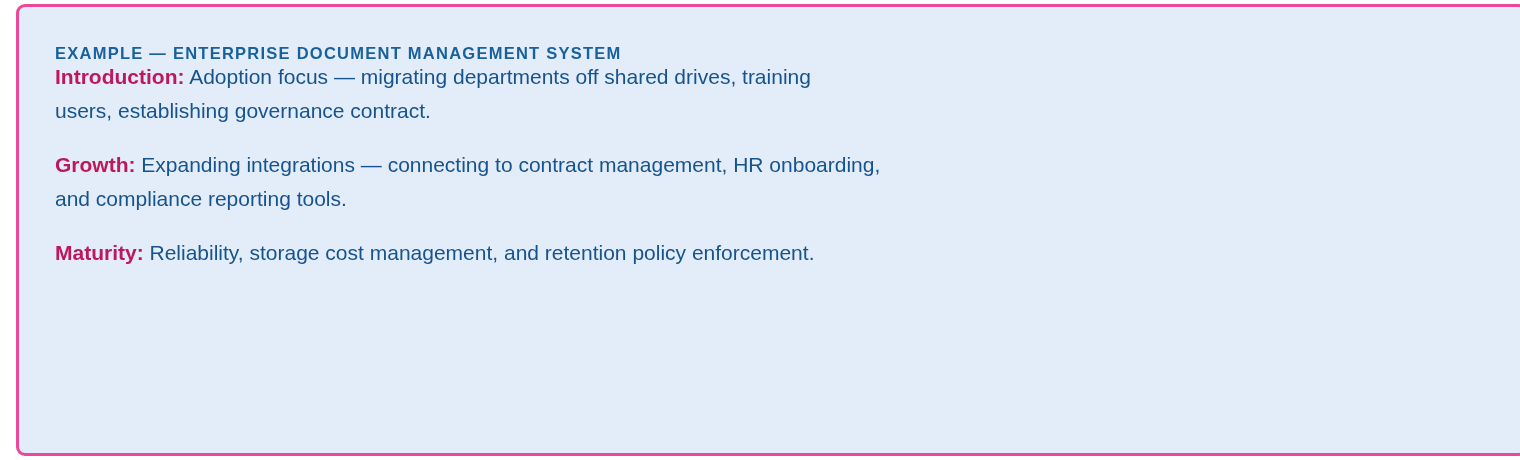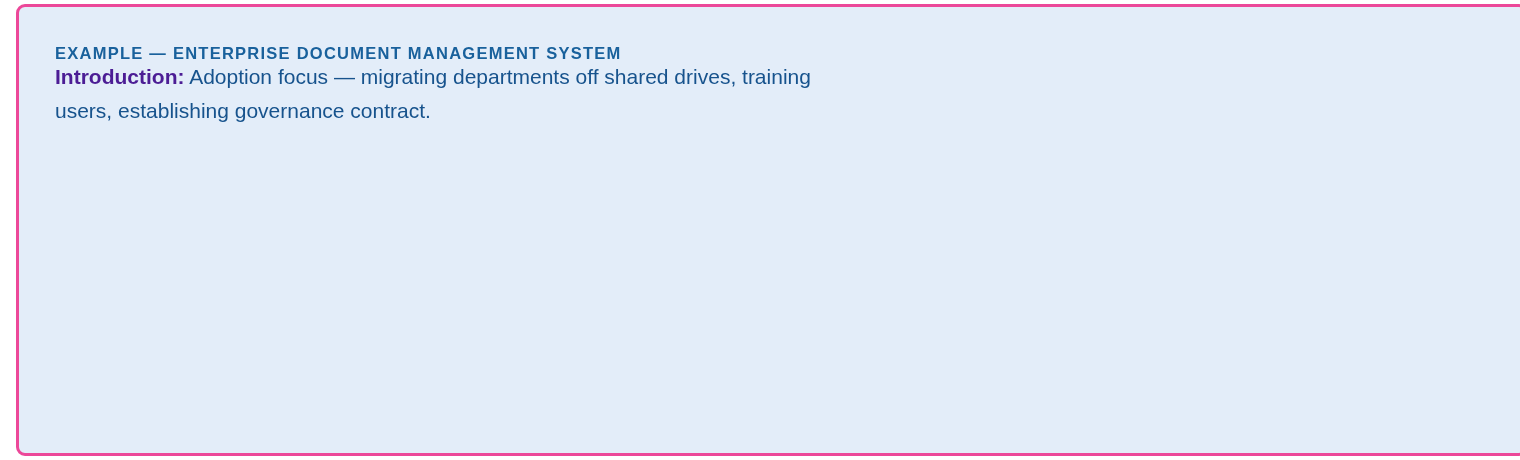--- a/index.html
+++ b/index.html
@@ -59,21 +59,21 @@
     color: #17538d;
     margin: 0 0 20px 0;
     white-space: pre-wrap;
   }
   .para:last-child {
     margin-bottom: 0;
   }
 
   .para-label {
     font-weight: bold;
-    color: #4c1d95;
+    color: #be185d;
     margin-top: 21px;
   }
 
   .para-text {
     font-weight: normal;
     color: #17538d;
   }
 </style>
 </head>
 <body>
@@ -81,18 +81,21 @@
 <div class="callout-panel">
   <div class="panel-body">
 
     <div class="eyebrow-heading">EXAMPLE — ENTERPRISE DOCUMENT MANAGEMENT SYSTEM</div>
 
     <div class="paragraph-stack">
 
       <p class="para"><span class="para-label">Introduction:</span><span class="para-text"> Adoption focus — migrating departments off shared drives, training
 users, establishing governance contract.</span></p>
 
+      <p class="para"><span class="para-label">Growth:</span><span class="para-text"> Expanding integrations — connecting to contract management, HR onboarding,
+and compliance reporting tools.</span></p>
 
+      <p class="para"><span class="para-label">Maturity:</span><span class="para-text"> Reliability, storage cost management, and retention policy enforcement.</span></p>
 
 
     </div>
   </div>
 </div>
 
 </body></html>

